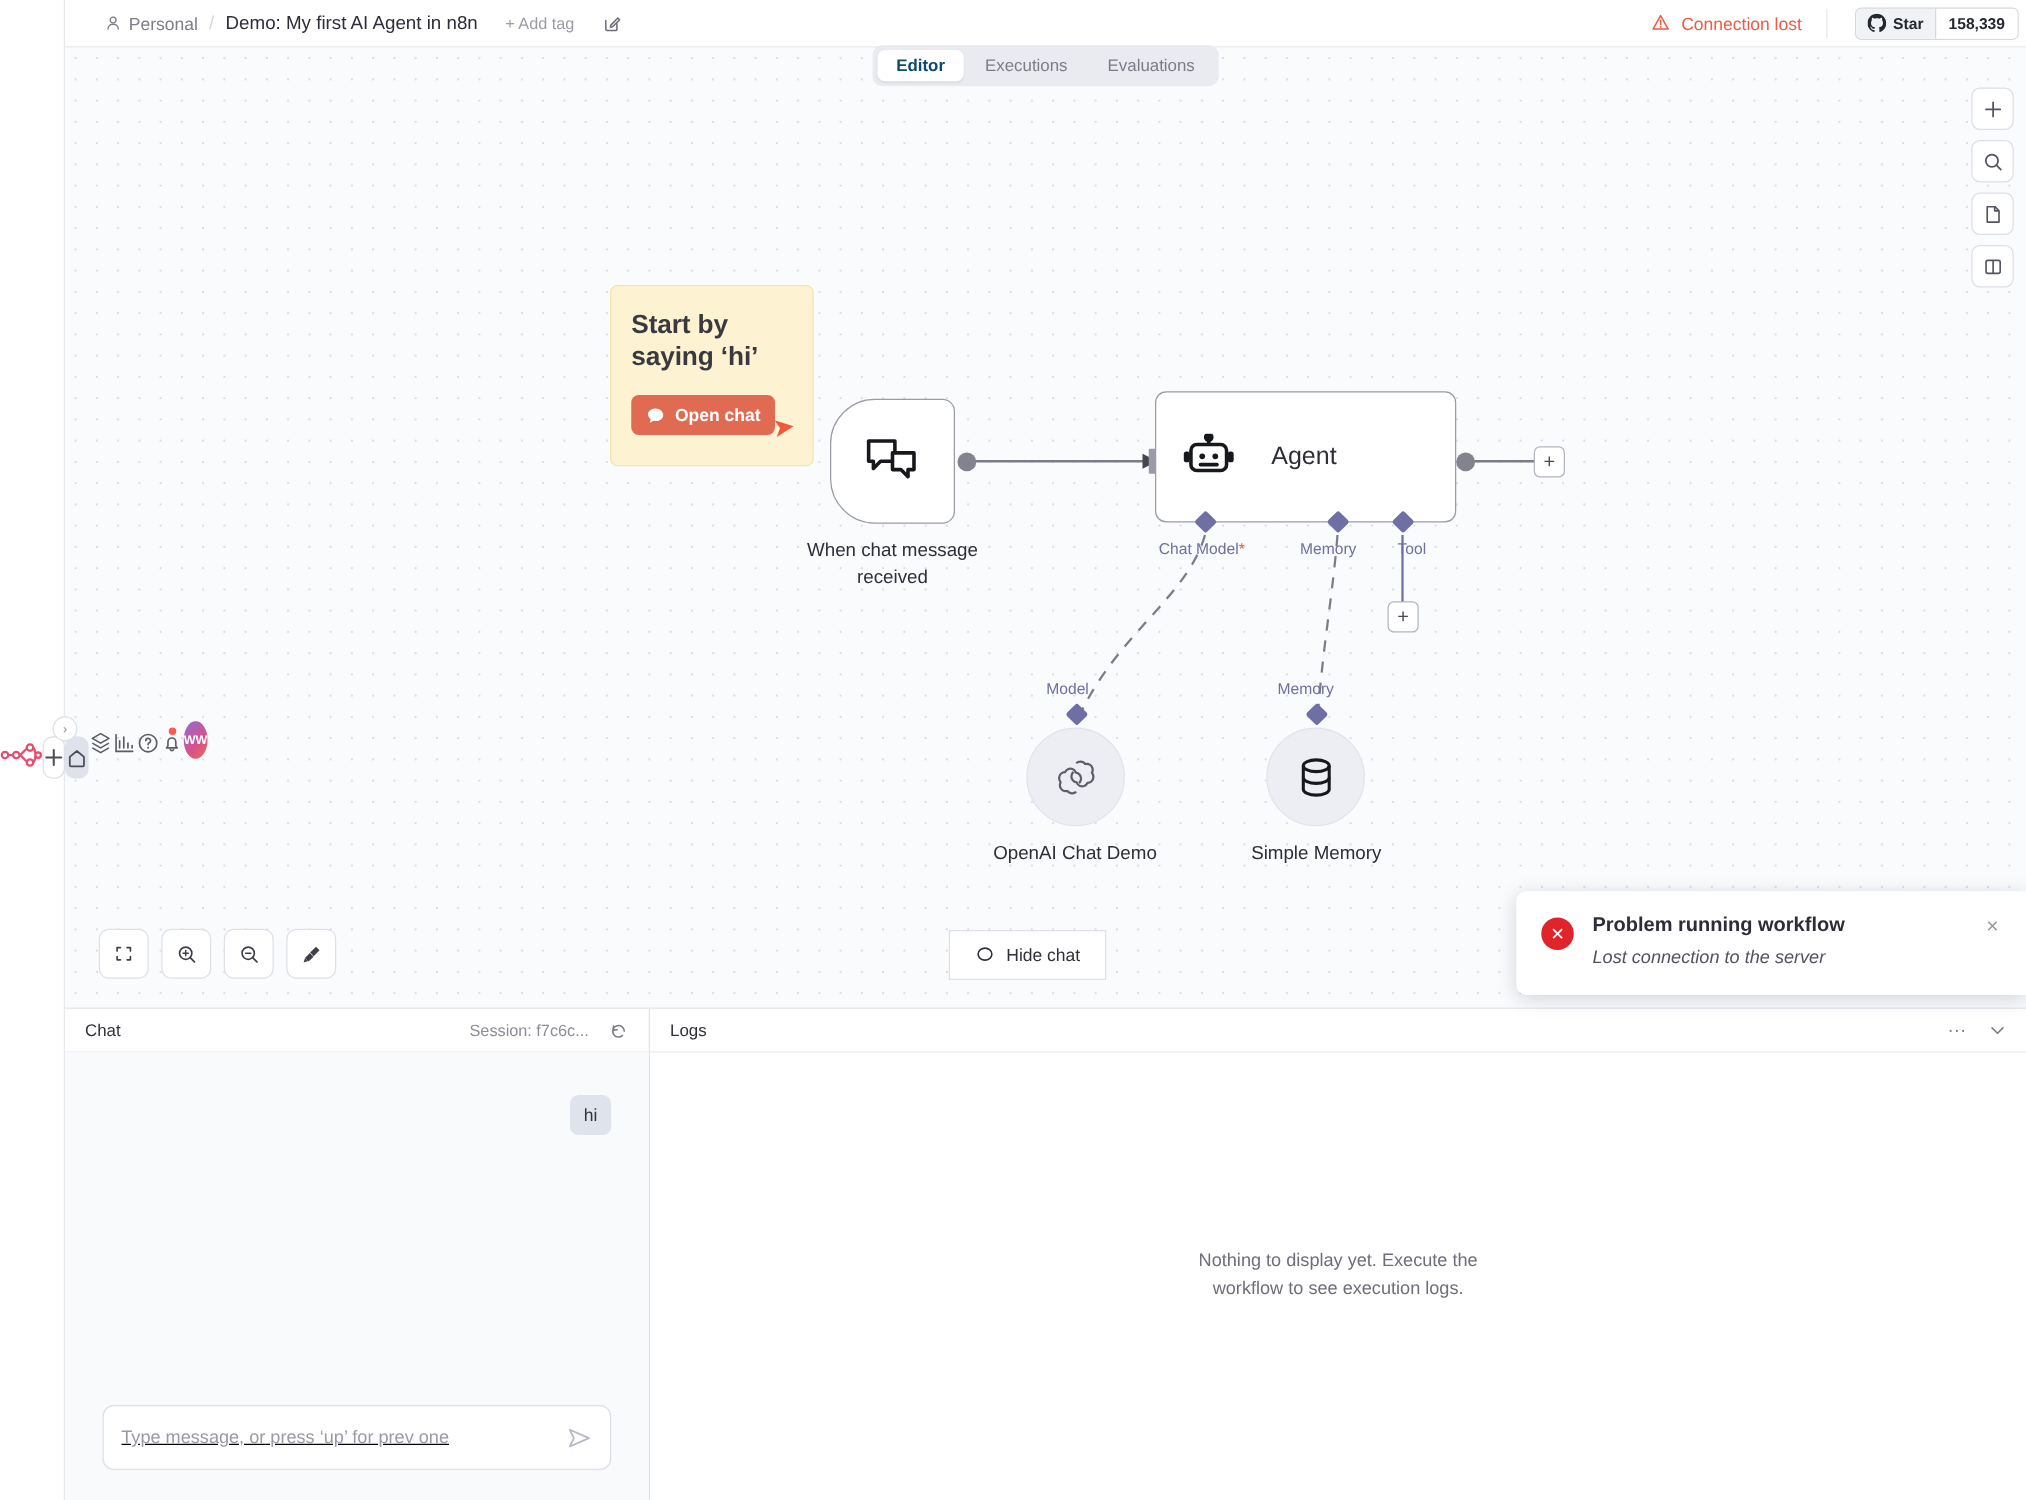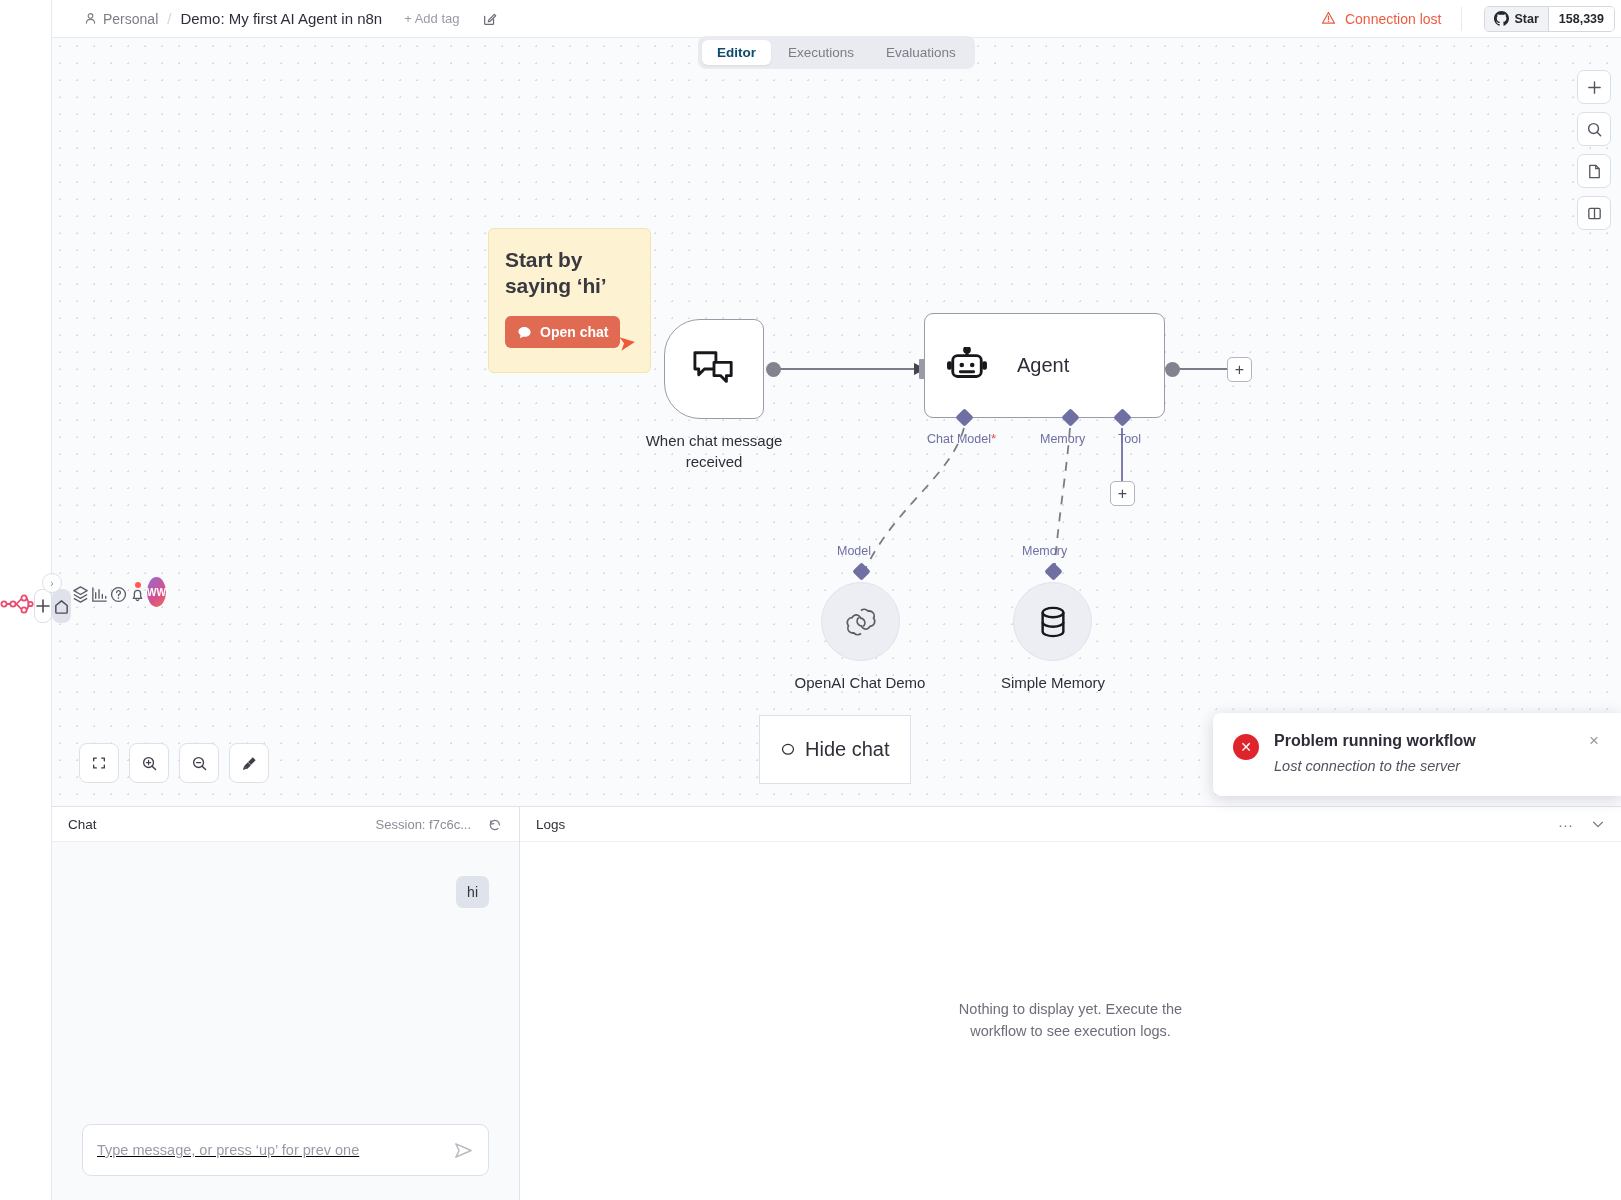--- a/index.html
+++ b/index.html
@@ -90,22 +90,22 @@
   .canvas-left-tools {
     position: absolute; left: 27px; bottom: 23px; display: flex; gap: 10px; z-index: 12;
   }
   .ct-btn {
     width: 40px; height: 40px; border: 1px solid #dde0e7; border-radius: 8px; background: #fff;
     display: flex; align-items: center; justify-content: center; color: #3f3f49; cursor: pointer;
   }
   .hide-chat {
     position: absolute; left: 707px; bottom: 22px; z-index: 12;
     background: #fff; border: 1px solid #dde0e7; border-radius: 0;
-    padding: 22px 20px; display: flex; align-items: center; gap: 9px;
-    font-size: 20px; color: #2f3038; cursor: pointer;
+    padding: 11px 20px; display: flex; align-items: center; gap: 9px;
+    font-size: 14px; color: #2f3038; cursor: pointer;
   }
 
   
   .sticky {
     position: absolute; left: 436px; top: 190px; width: 163px; height: 145px;
     background: #fdf3d3; border: 1px solid #f2e3b0; border-radius: 6px; padding: 18px 16px 0 16px;
   }
   .sticky-title { font-size: 21px; font-weight: 700; color: #39393f; line-height: 1.22; letter-spacing: -.1px; }
   .open-chat {
     position: relative; margin-top: 18px; background: #e06a52; border-radius: 6px;

